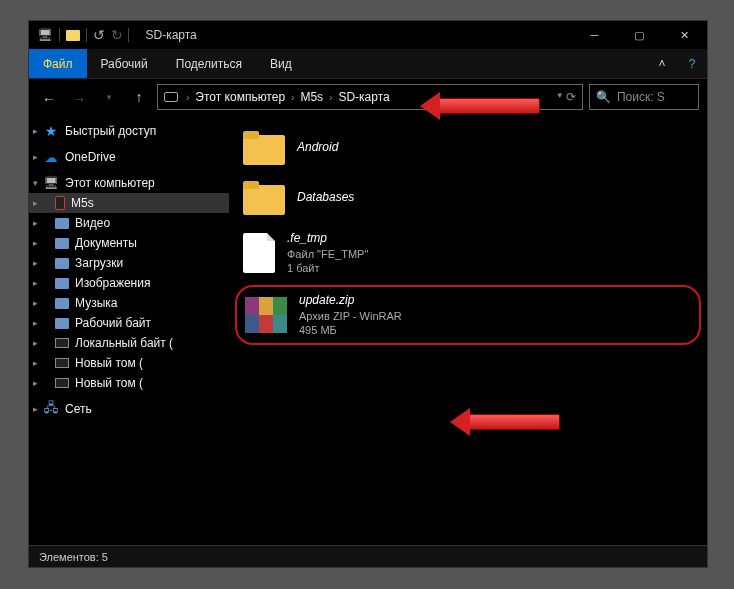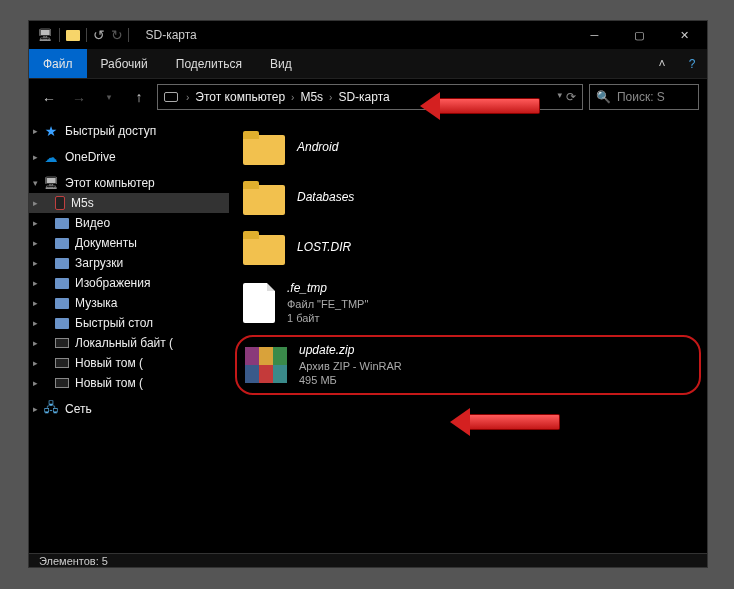--- a/index.html
+++ b/index.html
@@ -10,21 +10,21 @@
   .qat { display: flex; align-items: center; gap: 6px; padding: 0 8px; }
   .qat .folder-mini { width: 14px; height: 11px; background: #f7d56a; border-radius: 1px; }
   .qat .sep { width: 1px; height: 14px; background: #444; }
   .qat .undo { font-size: 14px; color: #aaa; }
   .title-text { font-size: 12px; color: #ccc; margin-left: 8px; flex: 1; }
   .winbtns { display: flex; }
   .winbtn { width: 45px; height: 28px; display: flex; align-items: center; justify-content: center; color: #ccc; font-size: 11px; }
   
   .ribbon { height: 30px; background: #111; display: flex; align-items: stretch; border-bottom: 1px solid #222; }
   .ribbon-tab { padding: 0 14px; display: flex; align-items: center; font-size: 12px; color: #ddd; }
-  .ribbon-tab.file { background: #0066cc; color: #e5e5e5; }
+  .ribbon-tab.file { background: #0066cc; color: #fde047; }
   .ribbon .spacer { flex: 1; }
   .ribbon .collapse { width: 30px; display: flex; align-items: center; justify-content: center; color: #ccc; }
   
   .addressrow { height: 36px; display: flex; align-items: center; gap: 6px; padding: 4px 8px; background: #000; }
   .navbtn { width: 24px; height: 24px; display: flex; align-items: center; justify-content: center; color: #ccc; font-size: 14px; }
   .navbtn.disabled { color: #555; }
   .addrbar { flex: 1; height: 26px; border: 1px solid #666; display: flex; align-items: center; padding: 0 6px; gap: 2px; background: #000; }
   .addrbar .pc-icon { width: 14px; height: 10px; border: 1px solid #aaa; border-radius: 2px; margin-right: 4px; }
   .crumb { color: #eee; font-size: 12px; padding: 0 2px; }
   .sep-ch { color: #888; font-size: 10px; padding: 0 2px; }
@@ -60,21 +60,21 @@
   .winrar-ico div:nth-child(1){background:#8a3a7a;}
   .winrar-ico div:nth-child(2){background:#d9a23a;}
   .winrar-ico div:nth-child(3){background:#3a8a4a;}
   .winrar-ico div:nth-child(4){background:#3a5a8a;}
   .winrar-ico div:nth-child(5){background:#c43a3a;}
   .winrar-ico div:nth-child(6){background:#3a8a8a;}
   .file-meta { display:flex; flex-direction:column; line-height:1.3; }
   .file-meta .n { color:#fff; font-size:12px;font-style:italic; }
   .file-meta .d { color:#aaa; font-size:11px; }
   
-  .status { height:14px; background:#111; border-top:1px solid #333; display:flex; align-items:center; padding:0 10px; font-size:11px; color:#ccc;margin-top:44px;}
+  .status { height:22px; background:#111; border-top:1px solid #333; display:flex; align-items:center; padding:0 10px; font-size:11px; color:#ccc;margin-top:44px;}
   
   .arrow { position:absolute; display:flex; align-items:center; z-index:50;}
   .arrow .shaft { height:16px; background:linear-gradient(#ff5a5a,#c41818); border:1px solid #8a0000; border-radius:2px;}
   .arrow .head { width:0; height:0; }
   .arrow.left .head { border-top:14px solid transparent; border-bottom:14px solid transparent; border-right:20px solid #d42020;}
   .arrow.left .shaft{ border-left:none; border-radius:0 2px 2px 0;}
 </style>
 </head>
 <body>
 
@@ -180,21 +180,21 @@
           <span>Изображения</span>
         </div>
         <div class="nav-item">
           <span class="exp">▸</span>
           <span class="ico folder"></span>
           <span>Музыка</span>
         </div>
         <div class="nav-item">
           <span class="exp">▸</span>
           <span class="ico folder"></span>
-          <span>Быстрый стол</span>
+          <span>Рабочий байт</span>
         </div>
         <div class="nav-item">
           <span class="exp">▸</span>
           <span class="ico drive"></span>
           <span>Локальный байт (</span>
         </div>
         <div class="nav-item">
           <span class="exp">▸</span>
           <span class="ico drive"></span>
           <span>Новый том (</span>
@@ -218,26 +218,20 @@
       <div class="file-item">
         <div class="folder-big"></div>
         <div class="file-meta">
             <span class="n">Android</span>
           </div>
       </div>
       <div class="file-item">
         <div class="folder-big"></div>
         <div class="file-meta">
             <span class="n">Databases</span>
-          </div>
-      </div>
-      <div class="file-item">
-        <div class="folder-big"></div>
-        <div class="file-meta">
-            <span class="n">LOST.DIR</span>
           </div>
       </div>
       <div class="file-item">
         <div class="file-doc"></div>
         <div class="file-meta">
           <span class="n">.fe_tmp</span>
           <span class="d">Файл "FE_TMP"</span>
           <span class="d">1 байт</span>
         </div>
       </div>

